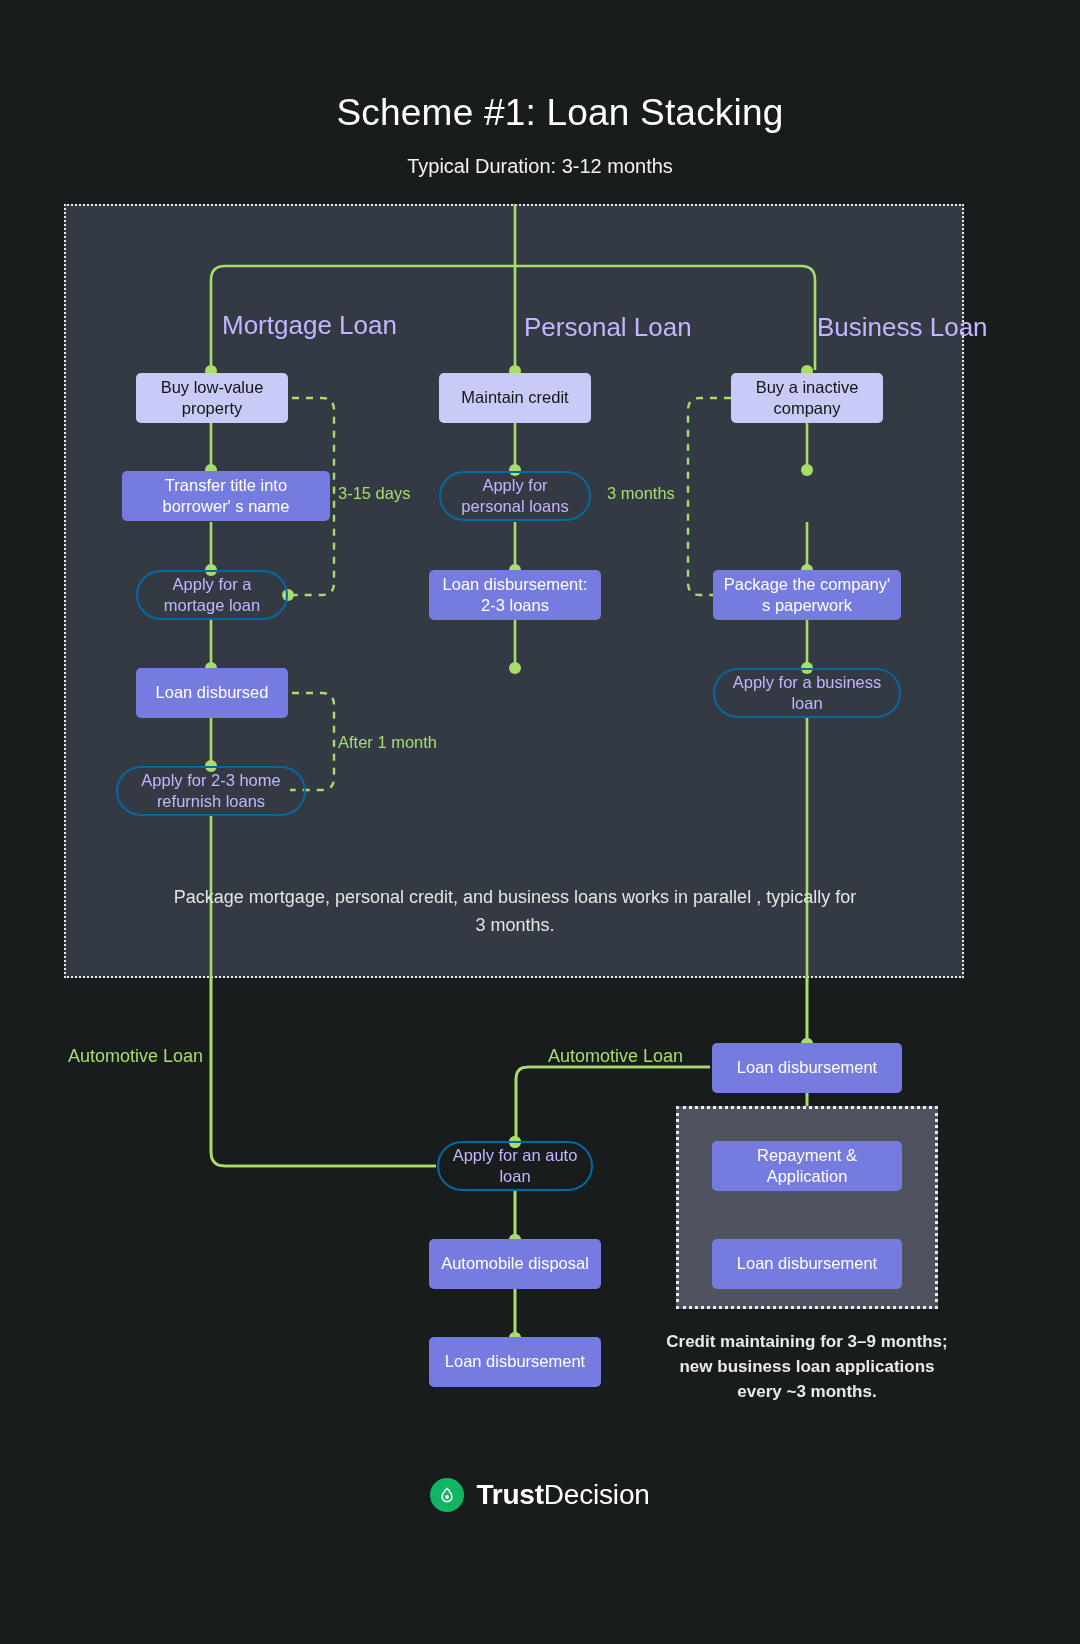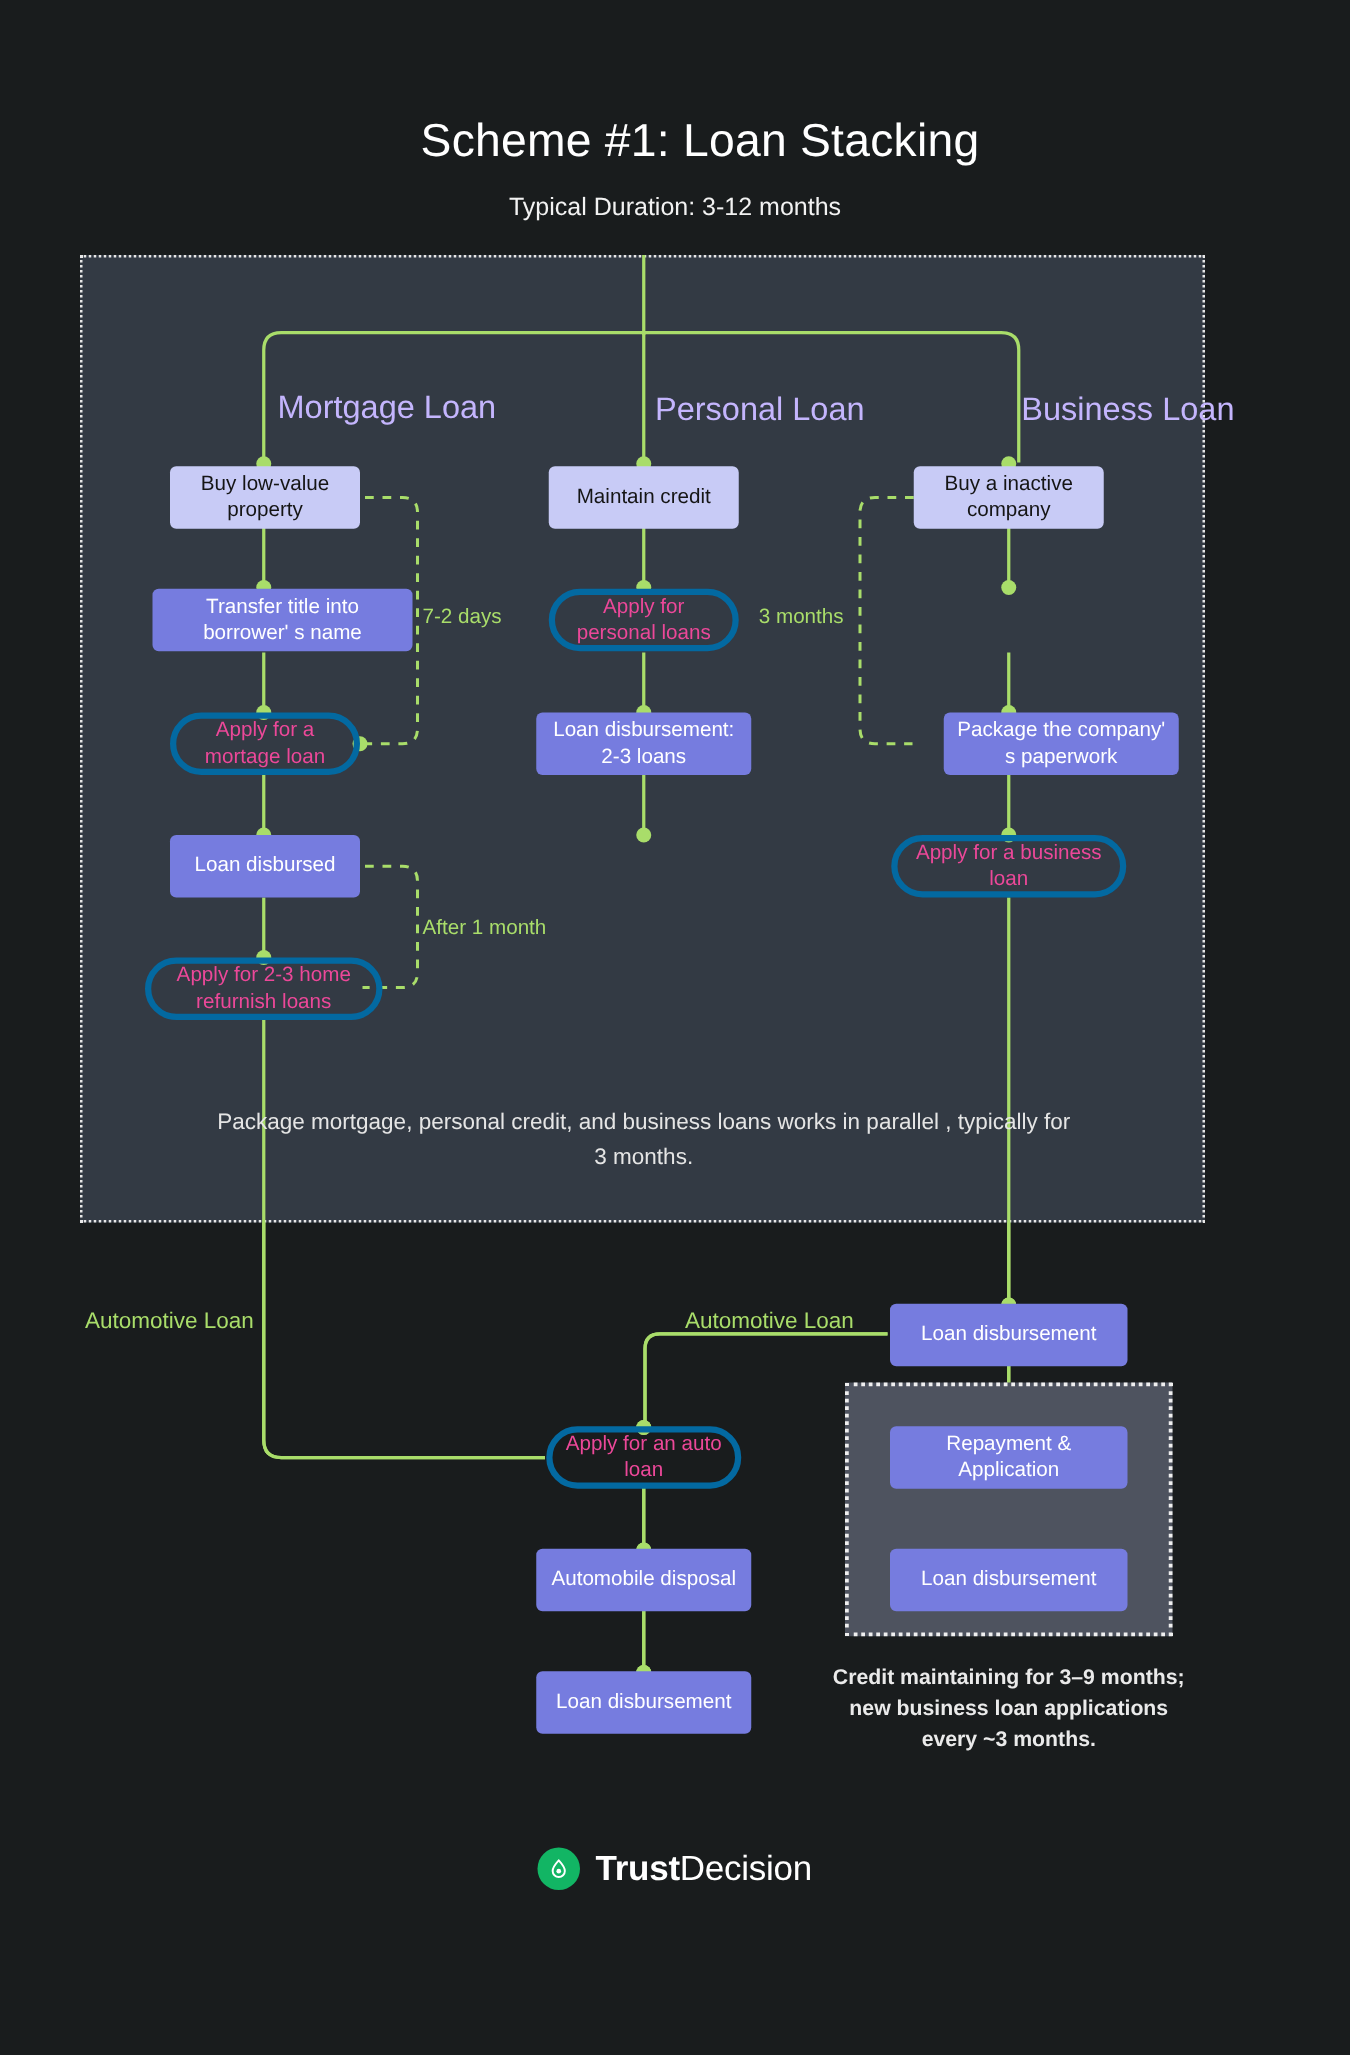--- a/index.html
+++ b/index.html
@@ -48,22 +48,22 @@
     font-size: 16.5px; line-height: 1.28;
     padding: 4px 8px;
   }
   .node.light {           
     background: #c8cbf6; color: #151515; border-radius: 5px;
   }
   .node.solid {           
     background: #767cdf; color: #ffffff; border-radius: 5px;
   }
   .node.pill {            
-    background: transparent; color: #ec4899;
-    border: 5px solid #0369a1; border-radius: 28px;
+    background: transparent; color: #c4b5fd;
+    border: 2px solid #0369a1; border-radius: 28px;
   }
 
   
   .branch-label {
     position: absolute; font-size: 26px; color: #c4b5fd; white-space: nowrap;
   }
   
   .green-label {
     position: absolute; font-size: 16.5px; color: #a9dd6a; white-space: nowrap;
   }
@@ -184,24 +184,24 @@
   <div class="node solid" style="left:122px; top:471px; width:208px; height:50px;">Transfer title into borrower' s name</div>
   <div class="node pill" style="left:136px; top:570px; width:152px; height:50px;">Apply for a mortage loan</div>
   <div class="node solid" style="left:136px; top:668px; width:152px; height:50px;">Loan disbursed</div>
   <div class="node pill" style="left:116px; top:766px; width:190px; height:50px;">Apply for 2-3 home refurnish loans</div>
 
   <div class="node light" style="left:439px; top:373px; width:152px; height:50px;">Maintain credit</div>
   <div class="node pill" style="left:439px; top:471px; width:152px; height:50px;">Apply for personal loans</div>
   <div class="node solid" style="left:429px; top:570px; width:172px; height:50px;">Loan disbursement: 2-3 loans</div>
 
   <div class="node light" style="left:731px; top:373px; width:152px; height:50px;">Buy a inactive company</div>
-  <div class="node solid" style="left:713px; top:570px; width:188px; height:50px;margin-left:42px;">Package the company' s paperwork</div>
+  <div class="node solid" style="left:713px; top:570px; width:188px; height:50px;">Package the company' s paperwork</div>
   <div class="node pill" style="left:713px; top:668px; width:188px; height:50px;">Apply for a business loan</div>
 
-  <div class="green-label" style="left:338px; top:484px;">7-2 days</div>
+  <div class="green-label" style="left:338px; top:484px;">3-15 days</div>
   <div class="green-label" style="left:607px; top:484px;">3 months</div>
   <div class="green-label" style="left:338px; top:733px;">After 1 month</div>
 
   <div class="caption-main">Package mortgage, personal credit, and business loans works in parallel , typically for 3 months.</div>
 
   <div class="green-label big" style="left:68px; top:1046px;">Automotive Loan</div>
   <div class="green-label big" style="left:548px; top:1046px;">Automotive Loan</div>
 
   <div class="node solid" style="left:712px; top:1043px; width:190px; height:50px;">Loan disbursement</div>
 

